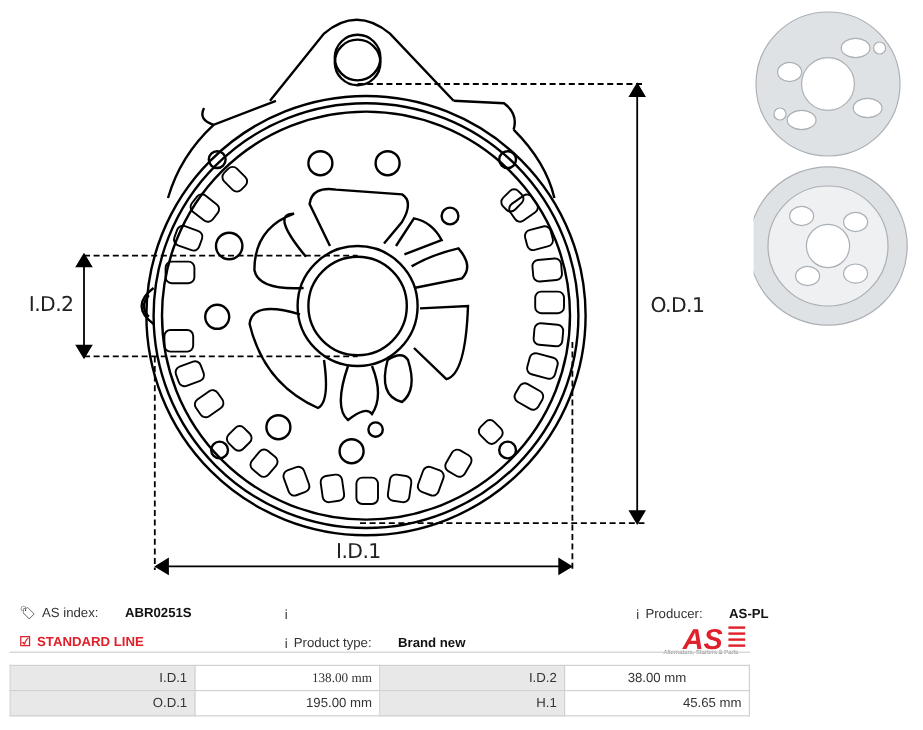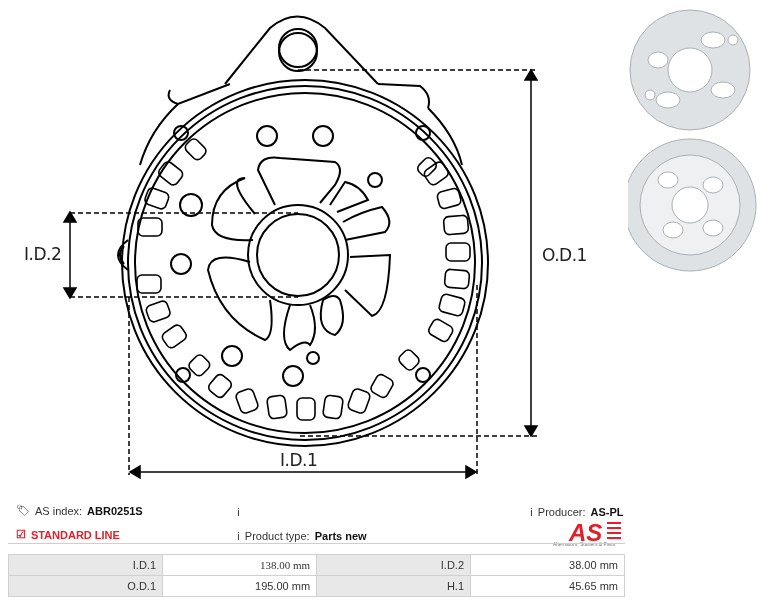--- a/index.html
+++ b/index.html
@@ -1,21 +1,21 @@
 <!DOCTYPE html>
 <html><head>
 <meta charset="utf-8">
 <style>
   html, body { margin:0; padding:0; background:#ffffff; }
   body { width:769px; height:608px; position:relative; overflow:hidden; font-family:"Liberation Sans", sans-serif; color:#333; }
   .drawing { position:absolute; left:0; top:0; width:620px; height:490px; }
   .dim-label { position:absolute; font-family:"DejaVu Sans", sans-serif; font-size:17px; color:#222; letter-spacing:-0.5px; }
   .photos { position:absolute; left:628px; top:0; width:141px; height:280px; }
   .info { position:absolute; font-size:11px; color:#333; display:flex; align-items:center; gap:5px; }
-  .info b { color:#111; }
+  .info b { color:#111;margin-left:17px; }
   .std { color:#e0202a; font-weight:bold; }
   .sep { position:absolute; left:8px; top:543px; width:617px; height:1px; background:#cfcfcf; }
   table.specs { position:absolute; left:8px; top:554px; width:617px; border-collapse:collapse; font-size:11px; }
   table.specs td { border:1px solid #d0d0d0; height:20px; padding:0 6px; text-align:right; color:#333; }
   table.specs td.k { background:#e8e8e8; }
   table.specs td.v { background:#ffffff; }
   .logo { position:absolute; left:563px; top:518px; width:62px; height:28px; }
   .logo-sub { position:absolute; left:553px; top:541px; font-size:5px; color:#777; white-space:nowrap; }
 </style>
 </head>
@@ -147,21 +147,21 @@
 <div class="info std" style="left:16px;top:528px;">
   <span>☑</span>
   <span>STANDARD LINE</span>
 </div>
 <div class="info" style="left:237px;top:504px;">
   <span>ℹ︎</span>
 </div>
 <div class="info" style="left:237px;top:528px;">
   <span>ℹ︎</span>
   <span>Product type:</span>
-  <b>Parts new</b>
+  <b>Brand new</b>
 </div>
 <div class="info" style="left:530px;top:504px;">
   <span>ℹ︎</span>
   <span>Producer:</span>
   <b>AS-PL</b>
 </div>
 <svg class="logo" viewBox="0 0 62 28">
   <text x="6" y="23" font-family="Liberation Sans, sans-serif" font-style="italic" font-weight="bold" font-size="24" fill="#e0202a">AS</text>
   <g fill="#e0202a">
       <rect x="44" y="4" width="14" height="2"></rect>
@@ -173,21 +173,21 @@
 <div class="logo-sub">Alternators, Starters &amp; Parts</div>
 
 <div class="sep"></div>
 
 <table class="specs">
   <tbody>
       <tr>
     <td class="k" style="width:142px;">I.D.1</td>
     <td class="v" style="width:142px;font-family:Liberation Serif, serif;">138.00 mm</td>
     <td class="k" style="width:142px;">I.D.2</td>
-    <td class="v" style="width:142px;">38.00 mm</td>
+    <td class="v" style="width:142px;text-align:center;">38.00 mm</td>
   </tr>
   <tr>
     <td class="k">O.D.1</td>
     <td class="v">195.00 mm</td>
     <td class="k">H.1</td>
     <td class="v">45.65 mm</td>
   </tr>
 </tbody>
   </table>
 

